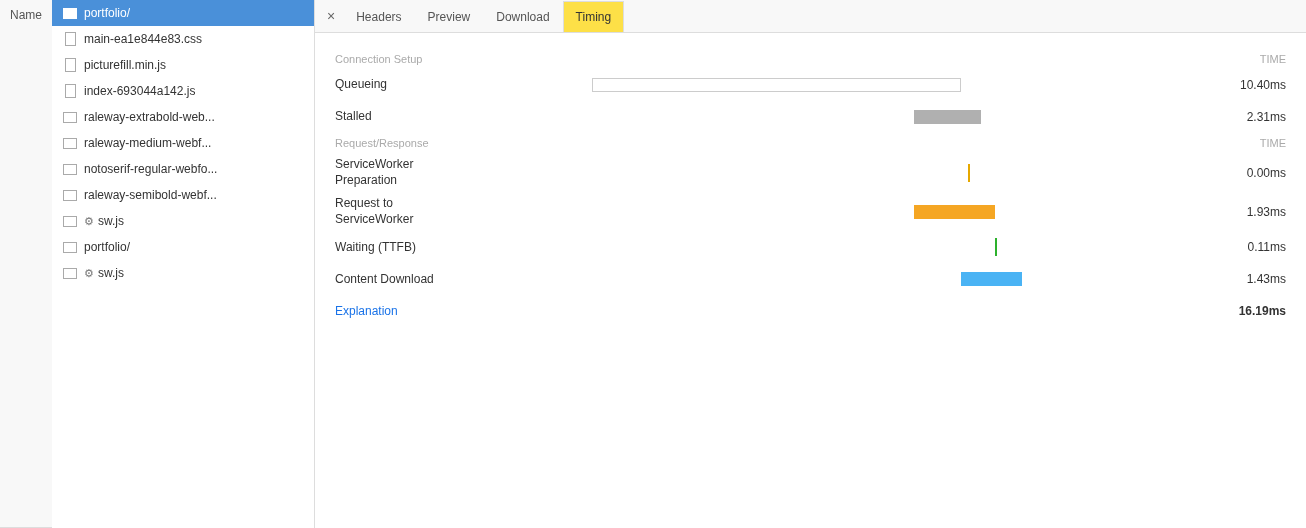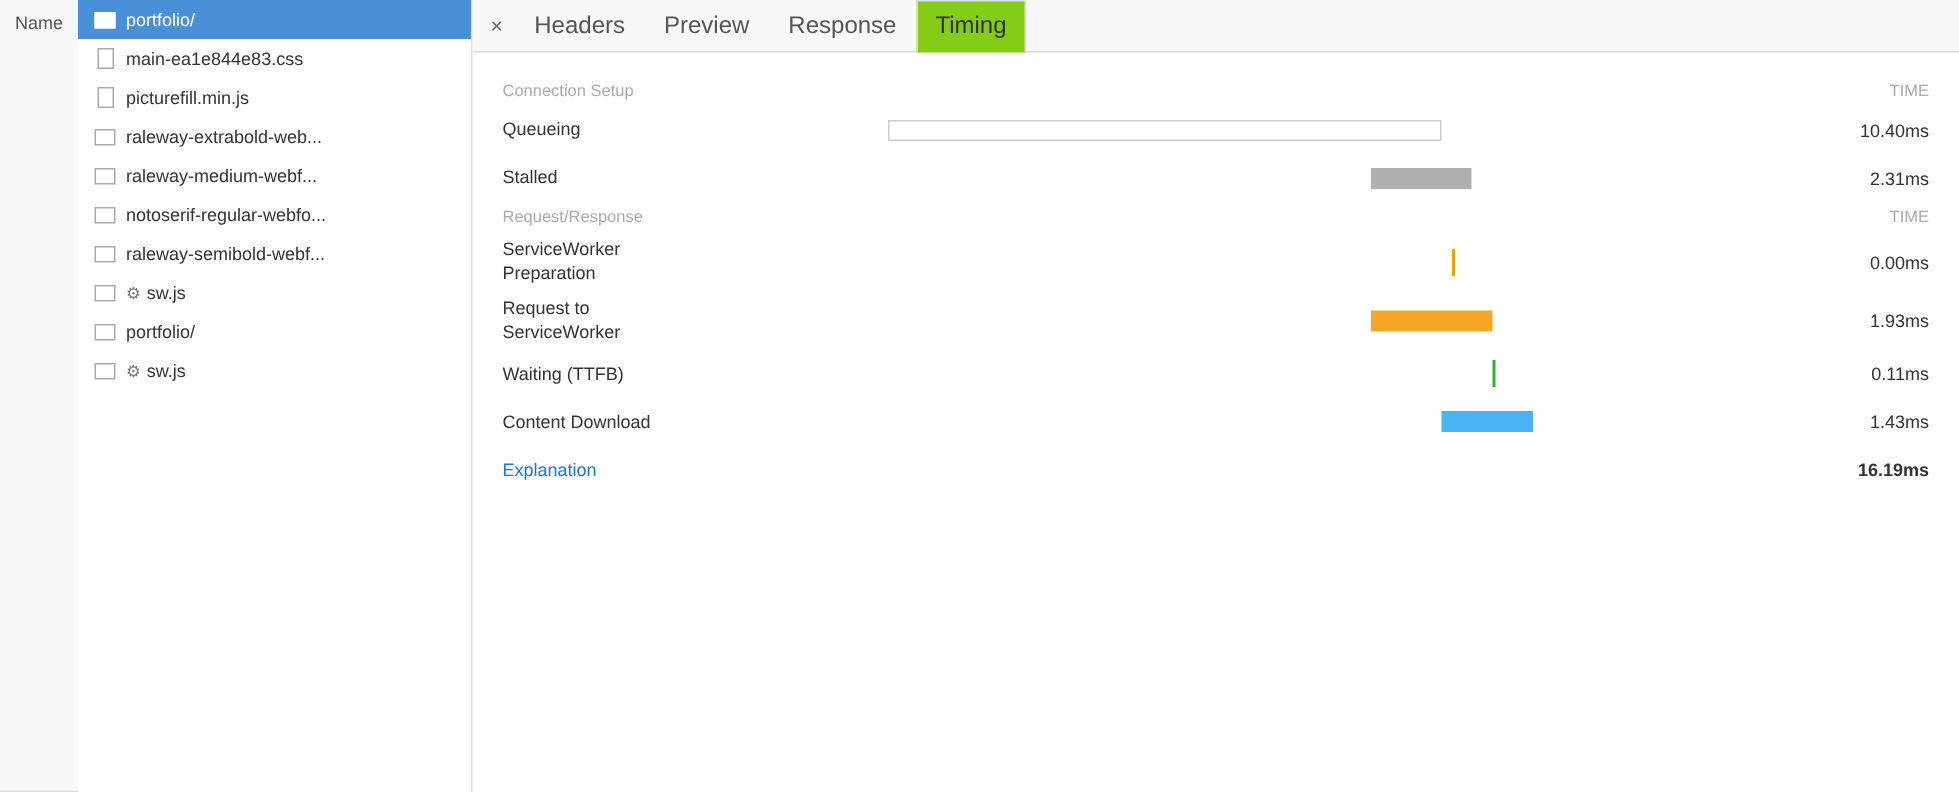--- a/index.html
+++ b/index.html
@@ -114,28 +114,28 @@
       padding: 8px 8px;
       cursor: pointer;
       color: #666;
       font-size: 14px;
     }
 
     .tab-item {
       padding: 8px 12px;
       cursor: pointer;
       color: #555;
-      font-size: 16px;
+      font-size: 12px;
       border: 1px solid transparent;
       border-bottom: none;
       margin-bottom: -1px;
     }
 
     .tab-item.active {
-      background: #84cc16;
+      background: #fde047;
       border-color: #ddd;
       border-bottom-color: #fff;
       color: #333;
     }
 
     
     .timing-content {
       padding: 16px 20px;
       flex: 1;
       overflow-y: auto;
@@ -250,20 +250,26 @@
         <span class="file-name">main-ea1e844e83.css</span>
       </div>
       <div class="file-item">
         <span class="file-icon">
           <div class="file-icon-doc"></div>
         </span>
         <span class="file-name">picturefill.min.js</span>
       </div>
       <div class="file-item">
         <span class="file-icon">
+          <div class="file-icon-doc"></div>
+        </span>
+        <span class="file-name">index-693044a142.js</span>
+      </div>
+      <div class="file-item">
+        <span class="file-icon">
           <div class="file-icon-folder"></div>
         </span>
         <span class="file-name">raleway-extrabold-web...</span>
       </div>
       <div class="file-item">
         <span class="file-icon">
           <div class="file-icon-folder"></div>
         </span>
         <span class="file-name">raleway-medium-webf...</span>
       </div>
@@ -302,21 +308,21 @@
     </div>
 </div>
 
 <div class="right-panel">
 
   <div class="tabs-bar">
     <span class="tab-close">×</span>
 
   <div class="tab-item">Headers</div>
       <div class="tab-item">Preview</div>
-      <div class="tab-item">Response</div>
+      <div class="tab-item">Download</div>
       <div class="tab-item active">Timing</div>
     </div>
 
   <div class="timing-content">
 
     <div class="timing-section-header">
       <span>Connection Setup</span>
       <span class="time-col">TIME</span>
     </div>
 

